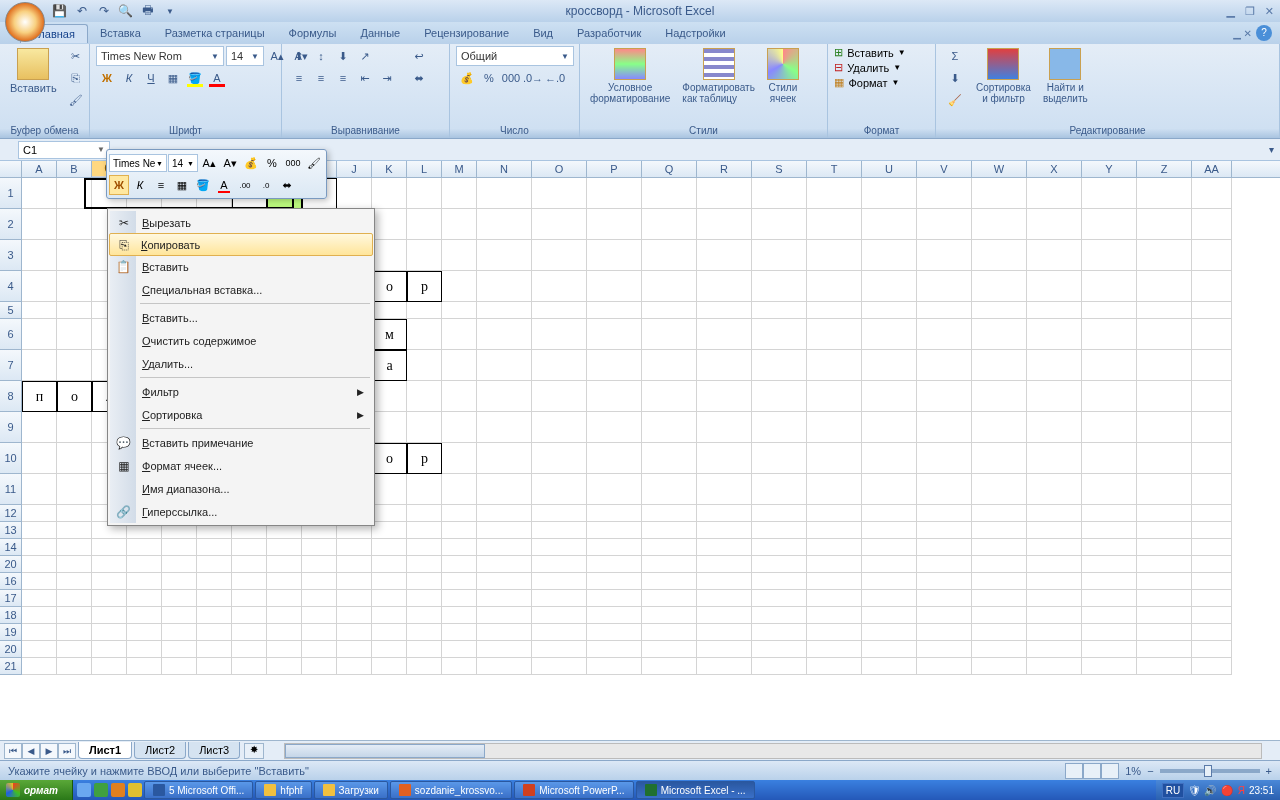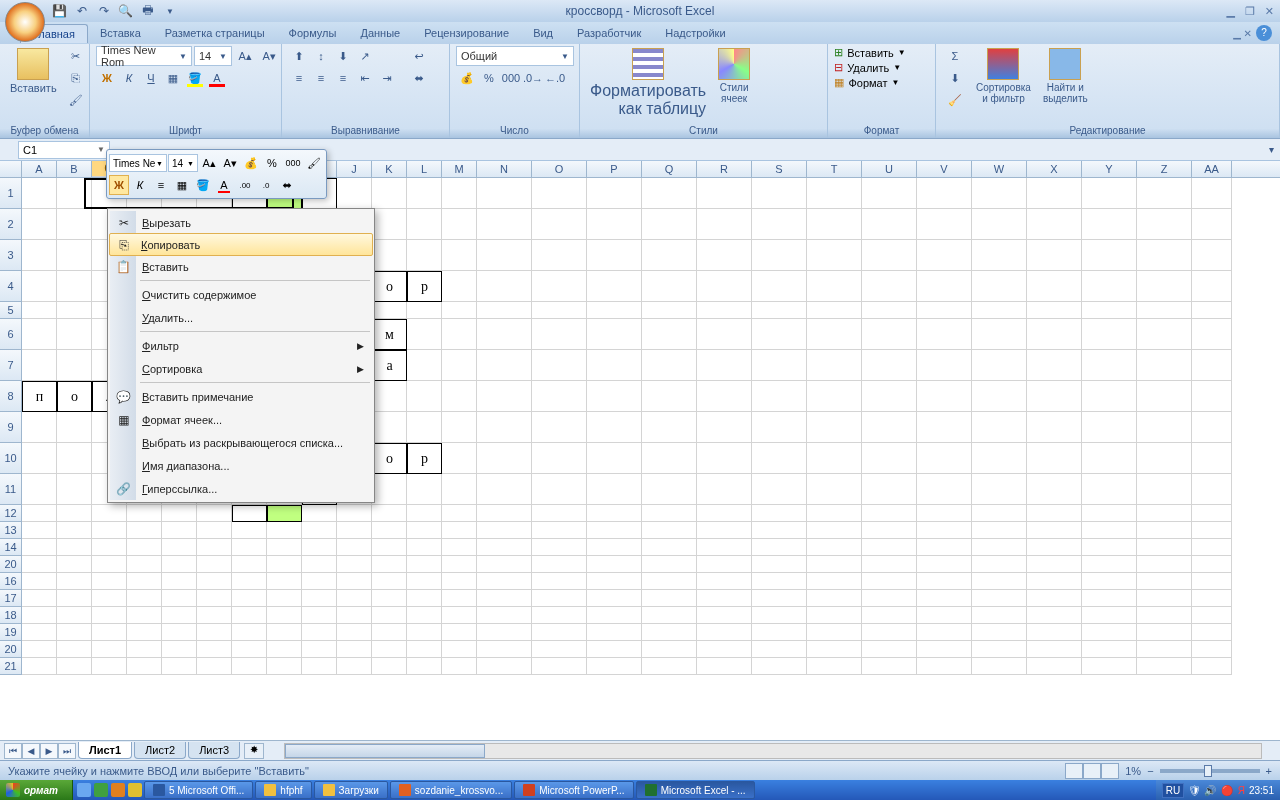--- a/index.html
+++ b/index.html
@@ -148,21 +148,21 @@
         <div class="small-btn">⎘</div>
         <div class="small-btn">🖌</div>
       </div>
     </div>
     <div class="rib-group-label">Буфер обмена</div>
   </div>
 
   <div class="rib-group" style="width:192px">
     <div class="rib-body rib-col" style="width:100%">
       <div class="btn-row" style="gap:2px">
-        <div class="combo" style="width:96px">
+        <div class="combo" style="width:128px">
             <span>Times New Rom</span>
             <span class="dd">▼</span>
           </div>
         <div class="combo" style="width:38px">
             <span>14</span>
             <span class="dd">▼</span>
           </div>
         <div class="small-btn">A▴</div>
         <div class="small-btn">A▾</div>
       </div>
@@ -218,22 +218,27 @@
         <div class="small-btn">.0→</div>
         <div class="small-btn">←.0</div>
       </div>
     </div>
     <div class="rib-group-label">Число</div>
   </div>
 
   <div class="rib-group" style="width:248px">
     <div class="rib-body">
       <div class="big-btn">
+          <div class="ico" style="background:linear-gradient(#f88,#8f8,#88f)"></div>
+          <span style="white-space:pre;text-align:center;font-size:10px">Условное
+форматирование</span>
+        </div>
+      <div class="big-btn">
           <div class="ico" style="background:repeating-linear-gradient(#88c,#88c 4px,#fff 4px,#fff 8px)"></div>
-          <span style="white-space:pre;text-align:right;font-size:16px">Форматировать
+          <span style="white-space:pre;text-align:left;font-size:10px">Форматировать
 как таблицу</span>
         </div>
       <div class="big-btn">
           <div class="ico" style="background:conic-gradient(#f88,#8f8,#88f,#ff8)"></div>
           <span style="white-space:pre;text-align:center;font-size:10px">Стили
 ячеек</span>
         </div>
     </div>
     <div class="rib-group-label">Стили</div>
   </div>
@@ -996,21 +1001,27 @@
         <span class="ctx-ico">✂</span>
       </div>
       <div class="ctx-item hov">
         <span><u>К</u>опировать</span>
         <span class="ctx-ico">⎘</span>
       </div>
       <div class="ctx-item">
         <span><u>В</u>ставить</span>
         <span class="ctx-ico">📋</span>
       </div>
+      <div class="ctx-item">
+        <span><u>С</u>пециальная вставка...</span>
+      </div>
       <div class="ctx-sep"></div>
+      <div class="ctx-item">
+        <span><u>В</u>ставить...</span>
+      </div>
       <div class="ctx-item">
         <span><u>О</u>чистить содержимое</span>
       </div>
       <div class="ctx-item">
         <span><u>У</u>далить...</span>
       </div>
       <div class="ctx-sep"></div>
       <div class="ctx-item">
         <span><u>Ф</u>ильтр</span>
         <span class="arrow">▶</span>
@@ -1020,23 +1031,20 @@
         <span class="arrow">▶</span>
       </div>
       <div class="ctx-sep"></div>
       <div class="ctx-item">
         <span><u>В</u>ставить примечание</span>
         <span class="ctx-ico">💬</span>
       </div>
       <div class="ctx-item">
         <span><u>Ф</u>ормат ячеек...</span>
         <span class="ctx-ico">▦</span>
-      </div>
-      <div class="ctx-item">
-        <span><u>В</u>ыбрать из раскрывающегося списка...</span>
       </div>
       <div class="ctx-item">
         <span><u>И</u>мя диапазона...</span>
       </div>
       <div class="ctx-item">
         <span><u>Г</u>иперссылка...</span>
         <span class="ctx-ico">🔗</span>
       </div>
     </div>
 </div>

